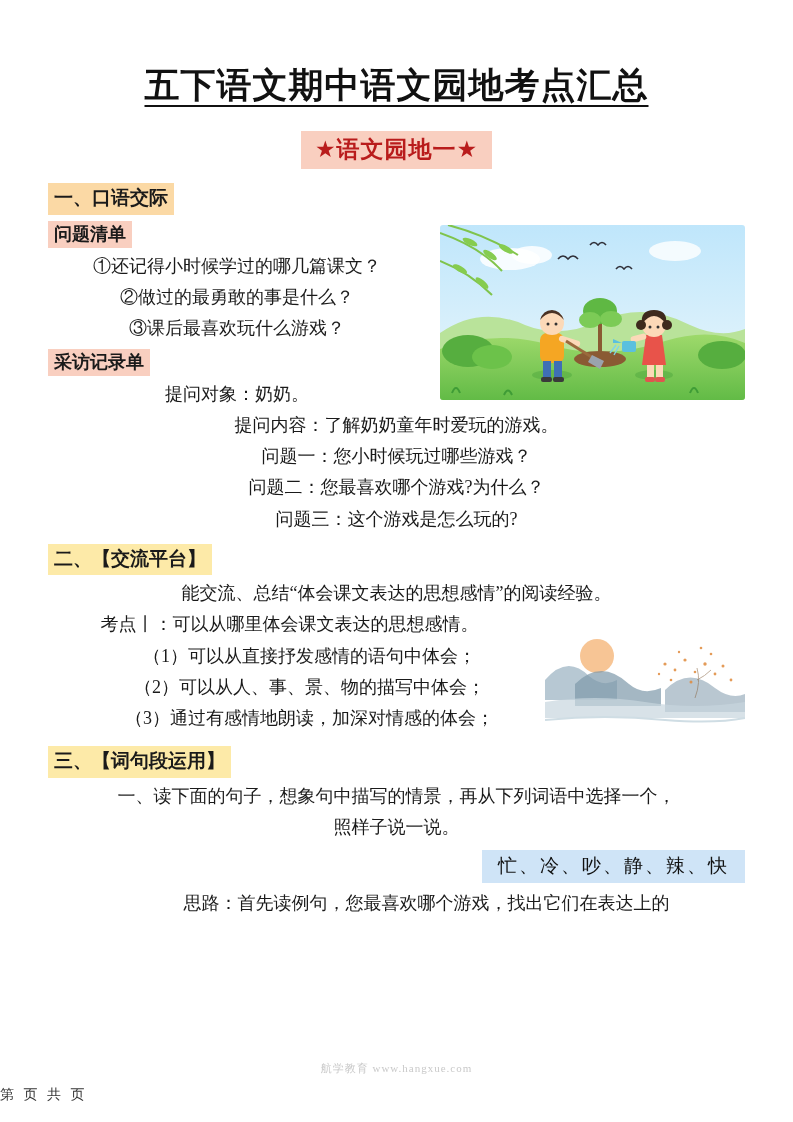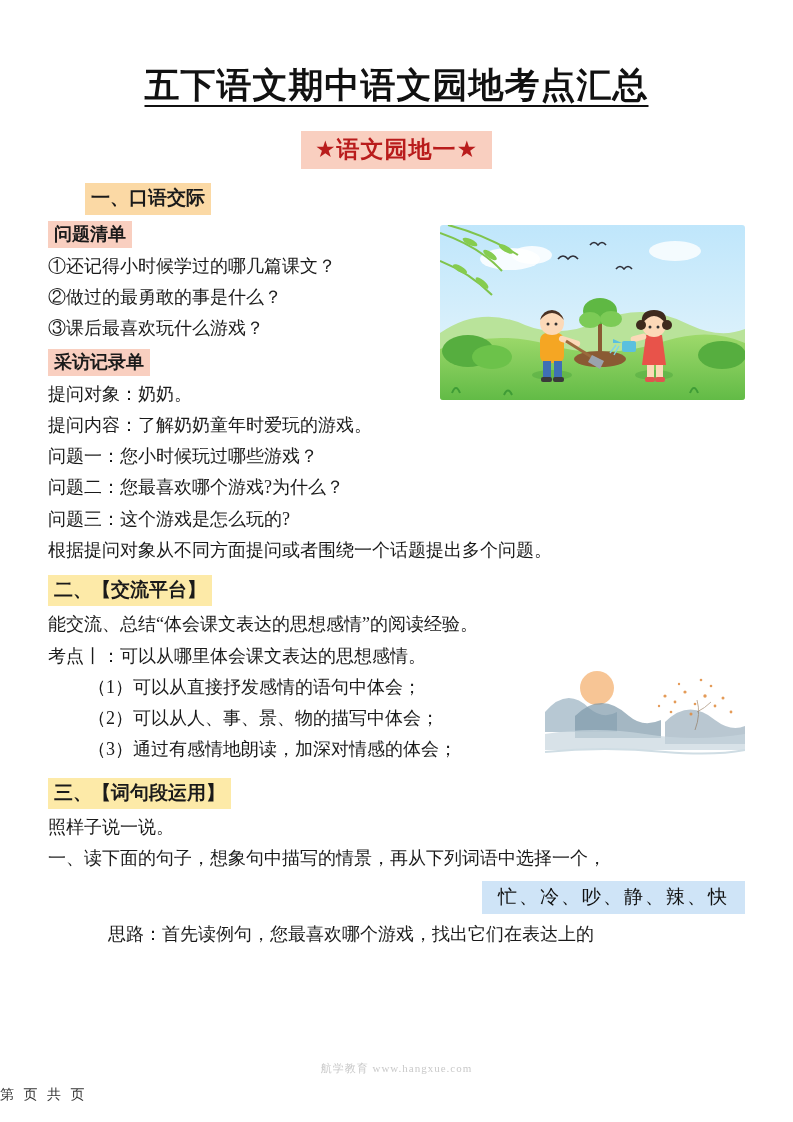--- a/index.html
+++ b/index.html
@@ -49,37 +49,38 @@
     letter-spacing: 1px;
     color: #b91c1c;
     font-family: "DejaVu Sans", sans-serif;
   }
   
   .hl {
     display: inline-block;
     padding: 1px 6px 2px 6px;
     font-weight: bold;
   }
-  .hl-orange { background: #fbd9a5; margin-left: 37px; }
+  .hl-orange { background: #fbd9a5; }
   .hl-pink   { background: #f9cfc0; }
   .hl-yellow { background: #fdeaa8; }
 
   .h-lvl1 {
     font-size: 19px;
     margin: 8px 0 4px 0;
     line-height: 1.5;
   }
   .sub-h {
     font-size: 18px;
     margin: 6px 0 4px 0;
   }
   p.line {
     font-size: 18px;
     line-height: 1.62;
     margin: 2px 0;
+    text-align: center;
   }
   p.indent2 { padding-left: 40px; }
 
   
   .img-right {
     float: right;
     margin: 4px 0 6px 14px;
   }
   .clearfix::after {
     content: "";
@@ -266,21 +267,20 @@
 
     <div class="sub-h">
       <span class="hl hl-pink">采访记录单</span>
     </div>
 
     <p class="line">提问对象：奶奶。</p>
     <p class="line">提问内容：了解奶奶童年时爱玩的游戏。</p>
     <p class="line">问题一：您小时候玩过哪些游戏？</p>
     <p class="line">问题二：您最喜欢哪个游戏?为什么？</p>
     <p class="line">问题三：这个游戏是怎么玩的?</p>
-    <p class="line">根据提问对象从不同方面提问或者围绕一个话题提出多个问题。</p>
   </div>
 
   <div class="h-lvl1">
     <span class="hl hl-yellow">二、【交流平台】</span>
   </div>
 
   <p class="line">能交流、总结“体会课文表达的思想感情”的阅读经验。</p>
 
   <div class="clearfix">
     <div class="illus2 img-right">
@@ -318,22 +318,22 @@
     <p class="line">考点丨：可以从哪里体会课文表达的思想感情。</p>
     <p class="line indent2">（1）可以从直接抒发感情的语句中体会；</p>
     <p class="line indent2">（2）可以从人、事、景、物的描写中体会；</p>
     <p class="line indent2">（3）通过有感情地朗读，加深对情感的体会；</p>
   </div>
 
   <div class="h-lvl1">
     <span class="hl hl-yellow">三、【词句段运用】</span>
   </div>
 
+  <p class="line">一、读下面的句子，想象句中描写的情景，再从下列词语中选择一个，</p>
   <p class="line">照样子说一说。</p>
-  <p class="line">一、读下面的句子，想象句中描写的情景，再从下列词语中选择一个，</p>
 
   <div class="wordlist-wrap">
     <span class="wordlist">忙、冷、吵、静、辣、快</span>
   </div>
 
   <p class="line last-line">思路：首先读例句，您最喜欢哪个游戏，找出它们在表达上的</p>
 
   <div class="watermark">航学教育  www.hangxue.com</div>
   <div class="footer">第 页 共 页</div>
 </div>

